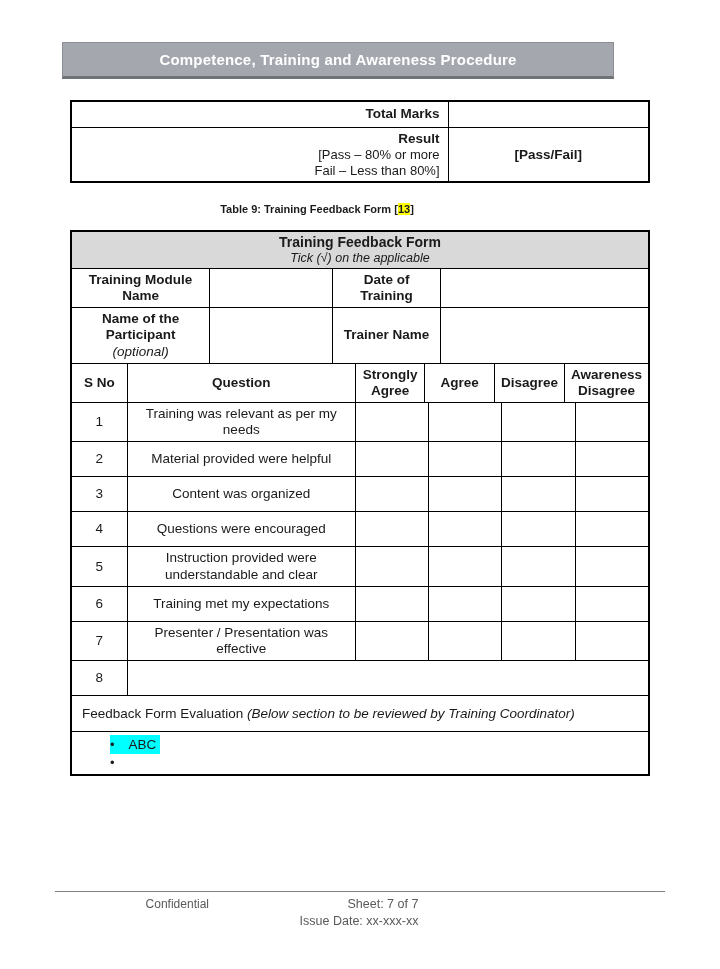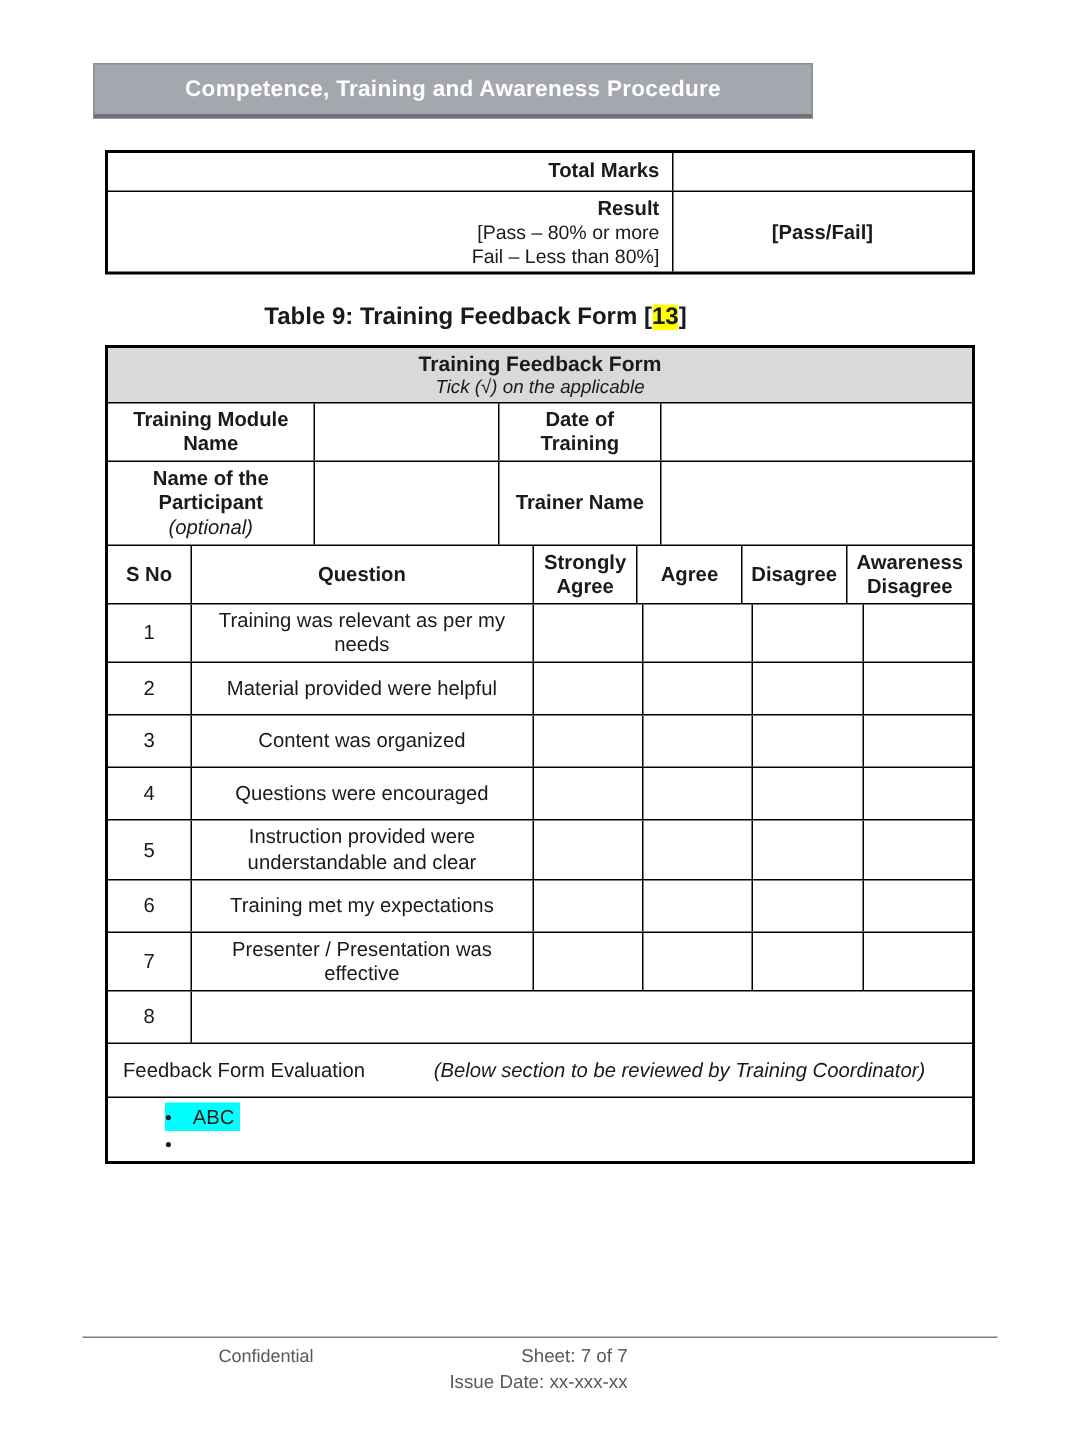--- a/index.html
+++ b/index.html
@@ -7,21 +7,21 @@
     position:relative;
     width:720px;height:969px;
     background:#ffffff;
     font-family:"Liberation Sans", sans-serif;
     color:#1a1a1a;
     overflow:hidden;
   }
 
   
   .banner{
-    position:absolute;left:62px;top:42px;width:480px;height:37px;
+    position:absolute;left:62px;top:42px;width:552px;height:37px;
     background:var(--banner-bg,#a4a8ae);
     border:1px solid #8a8d92;
     border-bottom:3px solid #6f7276;
     box-sizing:border-box;
     display:flex;align-items:center;justify-content:center;
   }
   .banner .title{
     color:#ffffff;font-size:15px;font-weight:bold;letter-spacing:.2px;
   }
 
@@ -33,34 +33,34 @@
   .row{display:grid;border-top:1px solid #000;}
   .row:first-child{border-top:none;}
   .cell{
     border-left:1px solid #000;
     display:flex;flex-direction:column;align-items:center;justify-content:center;
     padding:3px 6px;box-sizing:border-box;text-align:center;
     font-size:13.5px;line-height:1.2;
   }
   .cell:first-child{border-left:none;}
   .b{font-weight:bold;}
-  .i{font-style:italic;margin-left:42px;}
+  .i{font-style:italic;}
 
   
   .marks-table{top:100px;}
   .marks-table .row{grid-template-columns:65.2% 1fr;}
   .marks-table .r1{min-height:25px;}
   .marks-table .r2{min-height:51px;}
   .cell.right{align-items:flex-end;text-align:right;padding-right:8px;}
   .marks-note{font-size:13px;font-weight:normal;}
 
   
   .caption{
     position:absolute;left:0;top:203px;width:634px;text-align:center;
-    font-size:16px;font-weight:bold;
+    font-size:11px;font-weight:bold;
   }
   .hl-yellow{background:var(--highlight-yellow,#ffff00);}
   .hl-cyan{background:var(--highlight-cyan,#00ffff);padding:1px 4px 1px 0;}
 
   
   .form-table{top:230px;}
   .row-head{grid-template-columns:1fr;background:#d9d9d9;min-height:34px;}
   .row-head .cell{padding:2px;}
   .form-title{font-size:14px;font-weight:bold;}
   .form-subtitle{font-size:12.5px;font-style:italic;}

